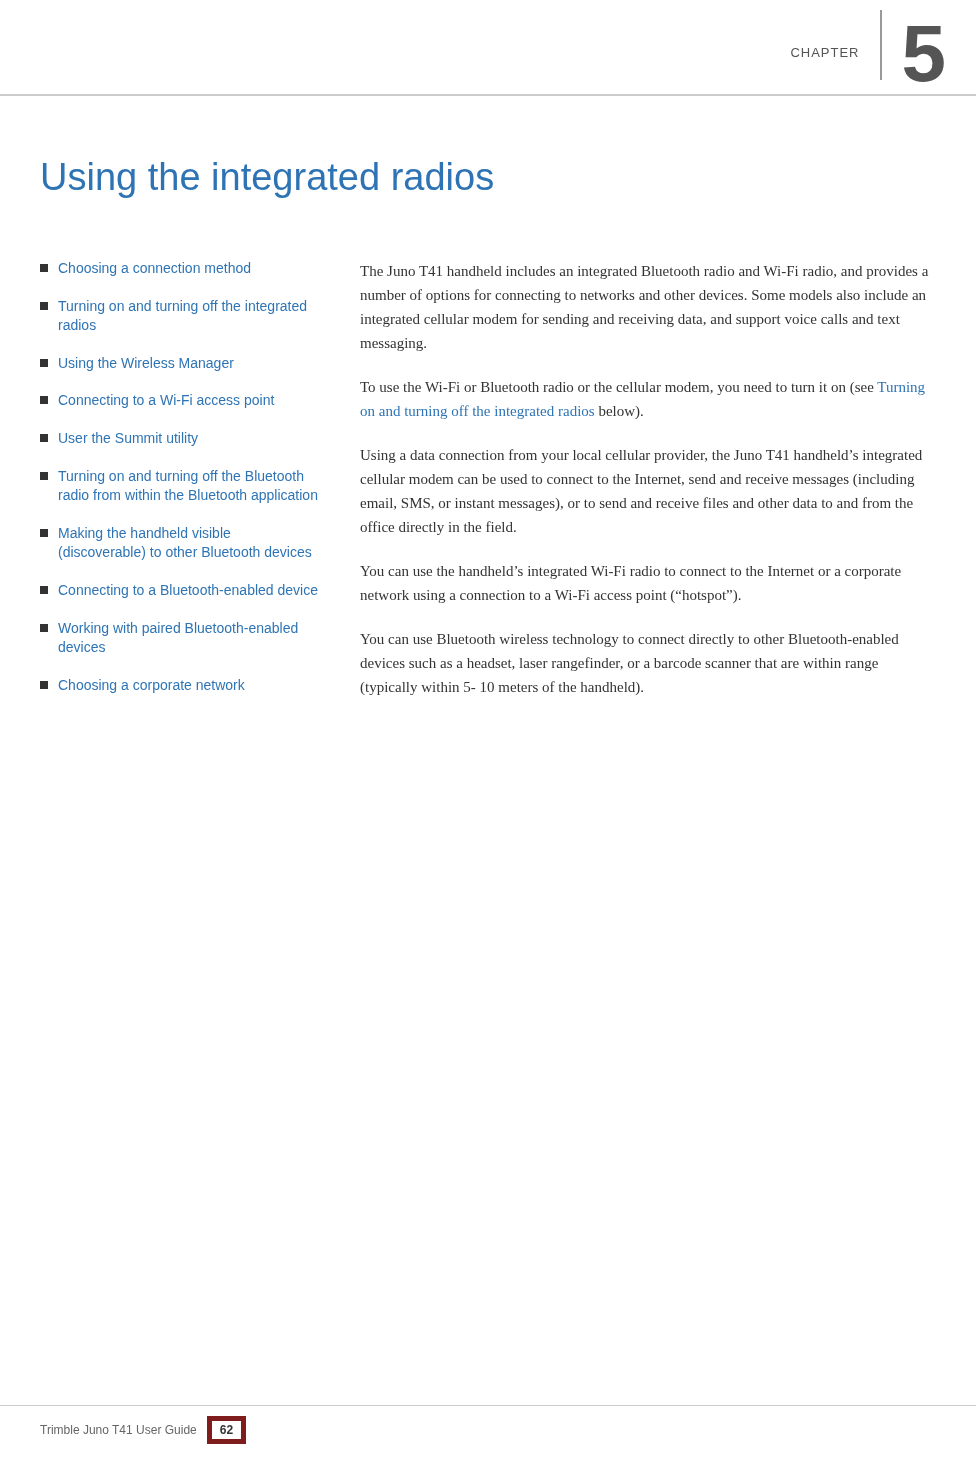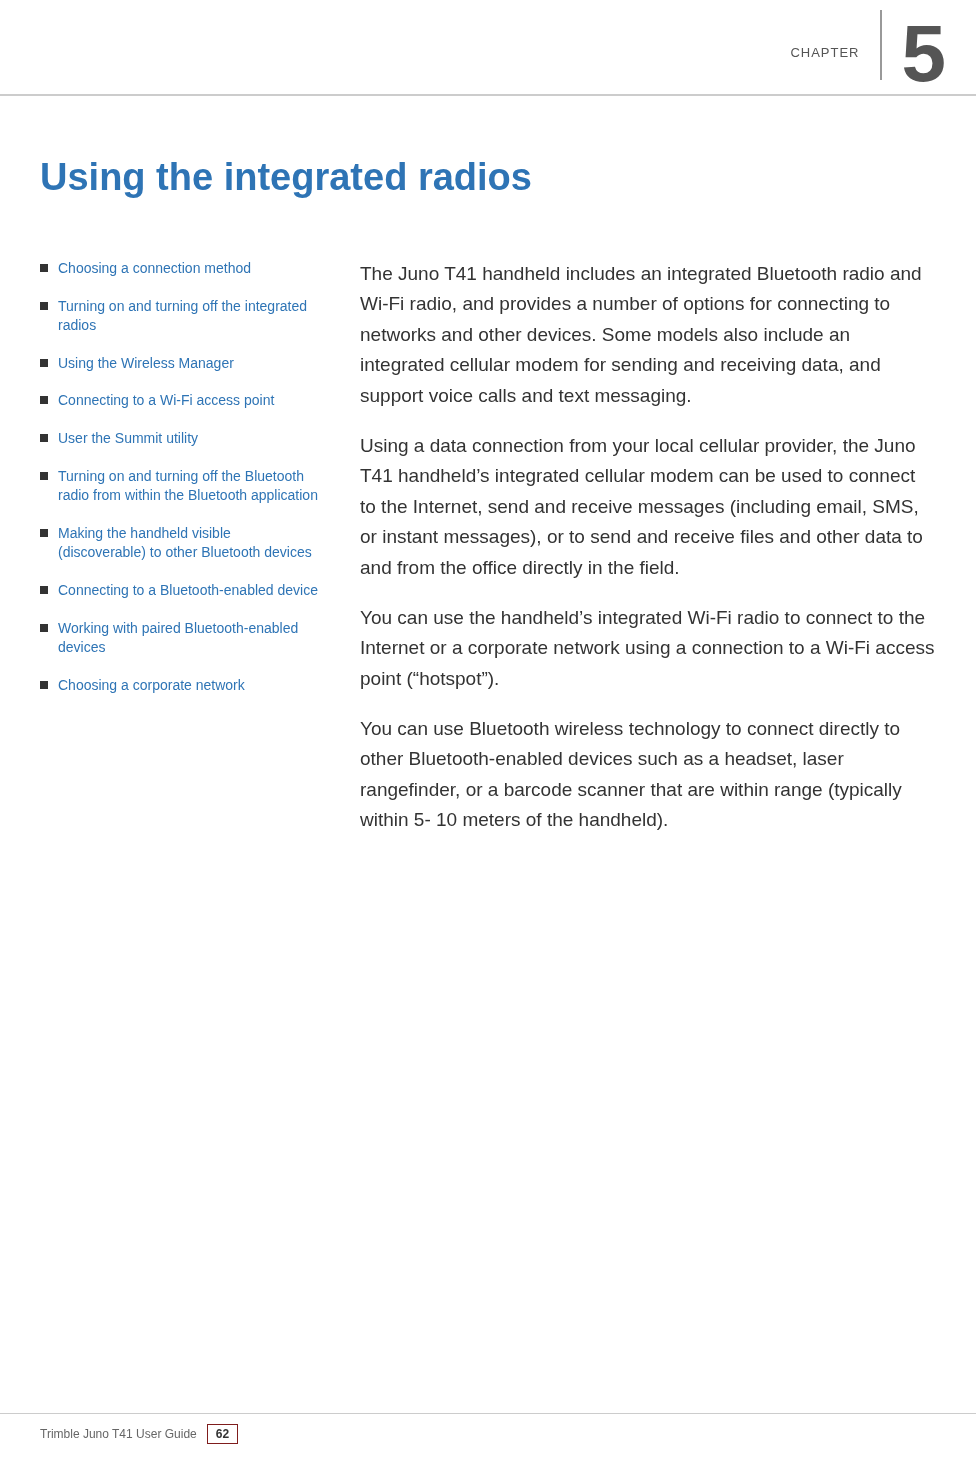--- a/index.html
+++ b/index.html
@@ -52,21 +52,21 @@
       width: 2px;
       background: #999999;
       margin: 10px 20px 0 0;
       height: 70px;
       align-self: flex-start;
     }
 
     
     .page-title {
       font-size: 38px;
-      font-weight: bold;
+      font-weight: normal;
       color: #2e74b5;
       padding: 60px 40px 40px 40px;
     }
 
     
     .main-content {
       display: flex;
       padding: 20px 40px 40px 40px;
       gap: 40px;
     }
@@ -99,24 +99,25 @@
       cursor: pointer;
       text-decoration: none;
     }
 
     
     .content-column {
       flex: 1;
     }
 
     .content-paragraph {
-      font-size: 19px;
+      font-size: 15px;
       line-height: 1.6;
       margin-bottom: 20px;
       color: #333333;
+      font-family: Liberation Serif, serif;
     }
 
     .content-link {
       color: #2e74b5;
       text-decoration: none;
     }
 
     
     .footer {
       position: absolute;
@@ -134,21 +135,21 @@
     .footer-text {
       font-size: 12px;
       color: #666666;
     }
 
     .footer-page {
       font-size: 12px;
       color: #333333;
       font-weight: bold;
       margin-left: 10px;
-      border: 1px solid #7f1d1d;
+      border: 5px solid #7f1d1d;
       padding: 2px 8px;
     }
   </style>
 </head>
 <body>
 
 <div class="header">
   <div class="chapter-label">CHAPTER</div>
   <div class="header-divider"></div>
   <div class="chapter-number">5</div>
@@ -198,20 +199,21 @@
       </div>
       <div class="toc-item">
         <div class="toc-bullet"></div>
         <a class="toc-link" href="#">Choosing a corporate network</a>
       </div>
     </div>
 
   <div class="content-column">
 
   <p class="content-paragraph">The Juno T41 handheld includes an integrated Bluetooth radio and Wi-Fi radio, and provides a number of options for connecting to networks and other devices. Some models also include an integrated cellular modem for sending and receiving data, and support voice calls and text messaging.</p>
+      <p class="content-paragraph">To use the Wi-Fi or Bluetooth radio or the cellular modem, you need to turn it on (see <a class="content-link" href="#">Turning on and turning off the integrated radios</a> below).</p>
       <p class="content-paragraph">Using a data connection from your local cellular provider, the Juno T41 handheld’s integrated cellular modem can be used to connect to the Internet, send and receive messages (including email, SMS, or instant messages), or to send and receive files and other data to and from the office directly in the field.</p>
       <p class="content-paragraph">You can use the handheld’s integrated Wi-Fi radio to connect to the Internet or a corporate network using a connection to a Wi-Fi access point (“hotspot”).</p>
       <p class="content-paragraph">You can use Bluetooth wireless technology to connect directly to other Bluetooth-enabled devices such as a headset, laser rangefinder, or a barcode scanner that are within range (typically within 5- 10 meters of the handheld).</p>
     </div>
 
 </div>
 
 <div class="footer">
   <span class="footer-text">Trimble Juno T41 User Guide</span>
   <span class="footer-page">62</span>

